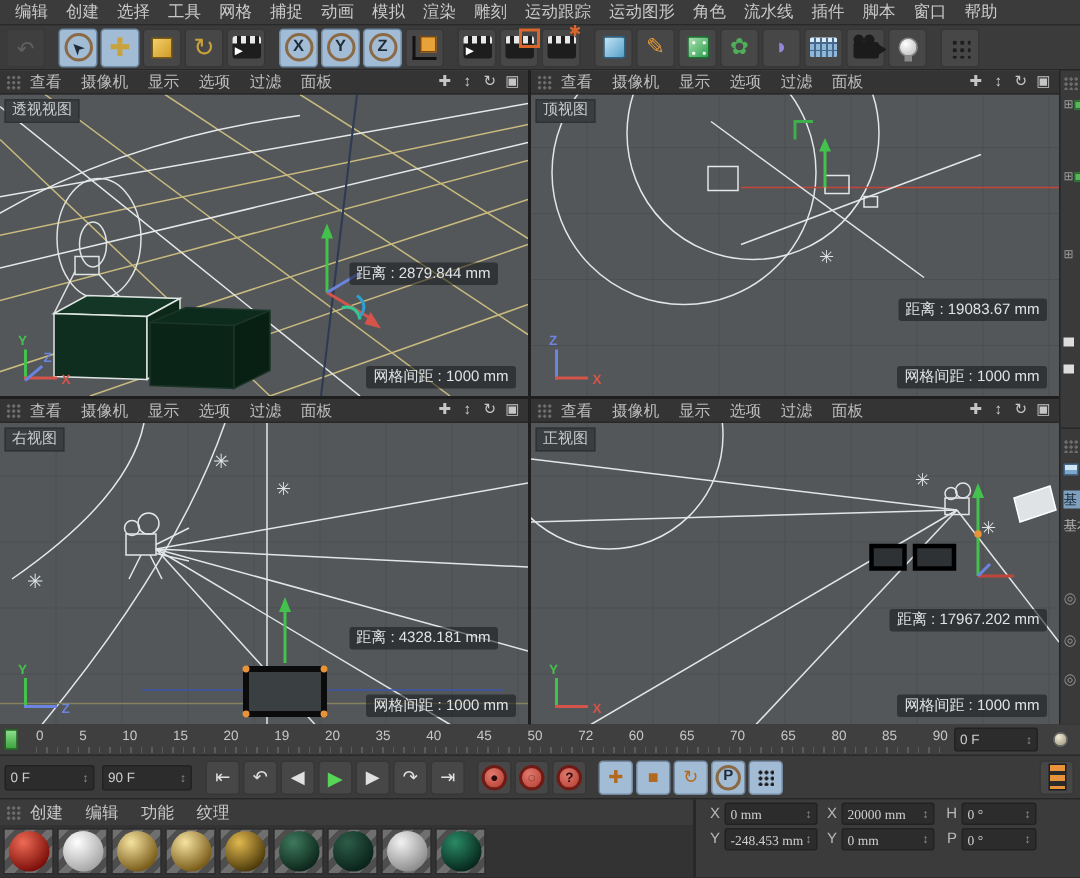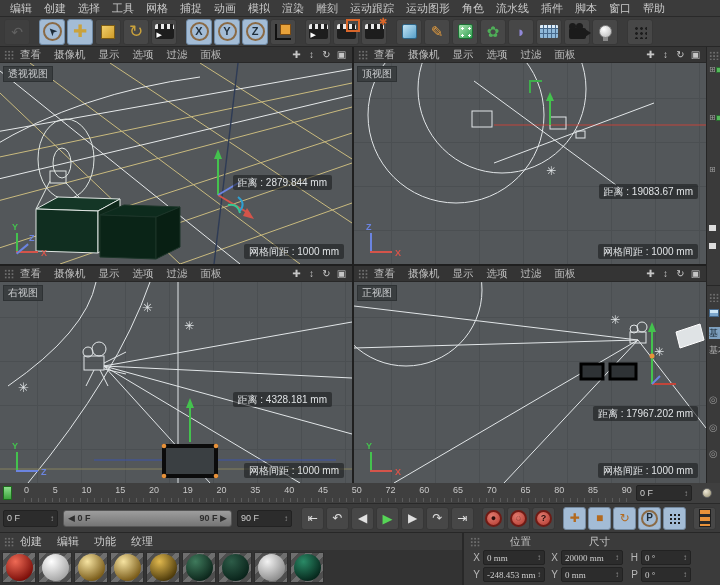--- a/index.html
+++ b/index.html
@@ -324,21 +324,21 @@
           <line x1="140" y1="100" x2="300" y2="40" stroke="#e2e6e8"></line>
           <rect x="118" y="48" width="20" height="16" fill="none" stroke="#e2e6e8"></rect>
           <rect x="196" y="54" width="16" height="12" fill="none" stroke="#e2e6e8"></rect>
           <rect x="222" y="68" width="9" height="7" fill="none" stroke="#e2e6e8"></rect>
           <path d="M 176 30 v -12 h 12" stroke="#3fae4c" stroke-width="2" fill="none"></path>
           <line x1="196" y1="62" x2="196" y2="36" stroke="#44c24e" stroke-width="2"></line>
           <polygon points="192,38 200,38 196,29" fill="#44c24e"></polygon>
           <text x="192" y="112" font-size="12" fill="#dfe3e5">✳</text>
         </svg>
         <span class="vp-label">顶视图</span>
-        <span class="chip" style="top:121px;right:8px">距离 : 19083.67 mm</span>
+        <span class="chip" style="top:136px;right:8px">距离 : 19083.67 mm</span>
         <span class="chip chip-grid">网格间距 : 1000 mm</span>
         <div class="gizmo">
             <i class="axline up" style="background: rgb(107, 132, 224);"></i>
             <b class="axlab up" style="color: rgb(107, 132, 224);">Z</b>
             <i class="axline right" style="background: rgb(212, 84, 74);"></i>
             <b class="axlab right" style="color: rgb(212, 84, 74);">X</b>
           </div>
       </div>
     </div>
 
@@ -388,21 +388,21 @@
           <g fill="#e8923a">
               <circle cx="164" cy="164" r="2.3"></circle>
               <circle cx="216" cy="164" r="2.3"></circle>
               <circle cx="164" cy="194" r="2.3"></circle>
               <circle cx="216" cy="194" r="2.3"></circle>
             </g>
           <line x1="190" y1="160" x2="190" y2="124" stroke="#44c24e" stroke-width="2"></line>
           <polygon points="186,126 194,126 190,116" fill="#44c24e"></polygon>
         </svg>
         <span class="vp-label">右视图</span>
-        <span class="chip" style="top:110px;right:20px">距离 : 4328.181 mm</span>
+        <span class="chip" style="top:136px;right:20px">距离 : 4328.181 mm</span>
         <span class="chip chip-grid">网格间距 : 1000 mm</span>
         <div class="gizmo">
             <i class="axline up" style="background: rgb(68, 194, 78);"></i>
             <b class="axlab up" style="color: rgb(68, 194, 78);">Y</b>
             <i class="axline right" style="background: rgb(107, 132, 224);"></i>
             <b class="axlab right" style="color: rgb(107, 132, 224);">Z</b>
           </div>
       </div>
     </div>
 
@@ -510,24 +510,20 @@
     <span class="stepper">↕</span>
   </div>
   <span class="knob"></span>
 </div>
 
 <div class="transport">
   <div class="fld tr-f1">
     <span>0 F</span>
     <span class="stepper">↕</span>
   </div>
-  <div class="range">
-    <span><span>◀ </span><span>0 F</span></span>
-    <span><span>90 F</span><span> ▶</span></span>
-  </div>
   <div class="fld tr-f2">
     <span>90 F</span>
     <span class="stepper">↕</span>
   </div>
   <div class="grp">
       <div class="tr-btn">
         <span class="glyph">⇤</span>
       </div>
       <div class="tr-btn">
         <span class="glyph">↶</span>
@@ -614,26 +610,20 @@
         </div>
         <div class="mat-tile">
           <span class="mat-sphere" style="background: radial-gradient(circle at 35% 28%, rgb(242, 242, 242), rgb(143, 143, 143) 75%);"></span>
         </div>
         <div class="mat-tile">
           <span class="mat-sphere" style="background: radial-gradient(circle at 35% 28%, rgb(42, 138, 102), rgb(7, 40, 29) 75%);"></span>
         </div>
       </div>
   </div>
   <div class="coords">
-    <div class="coord-head">
-      <span class="mini-handle" style="grid-column:1"></span>
-    <span class="coord-h">位置</span>
-        <span class="coord-h">尺寸</span>
-        <span class="coord-h">旋转</span>
-      </div>
     <div class="coord-grid">
         <span class="coord-axis">X</span>
         <div class="fld coord-field">
           <span>0 mm</span>
           <span class="stepper">↕</span>
         </div>
         <span class="coord-axis">X</span>
         <div class="fld coord-field">
           <span>20000 mm</span>
           <span class="stepper">↕</span>

